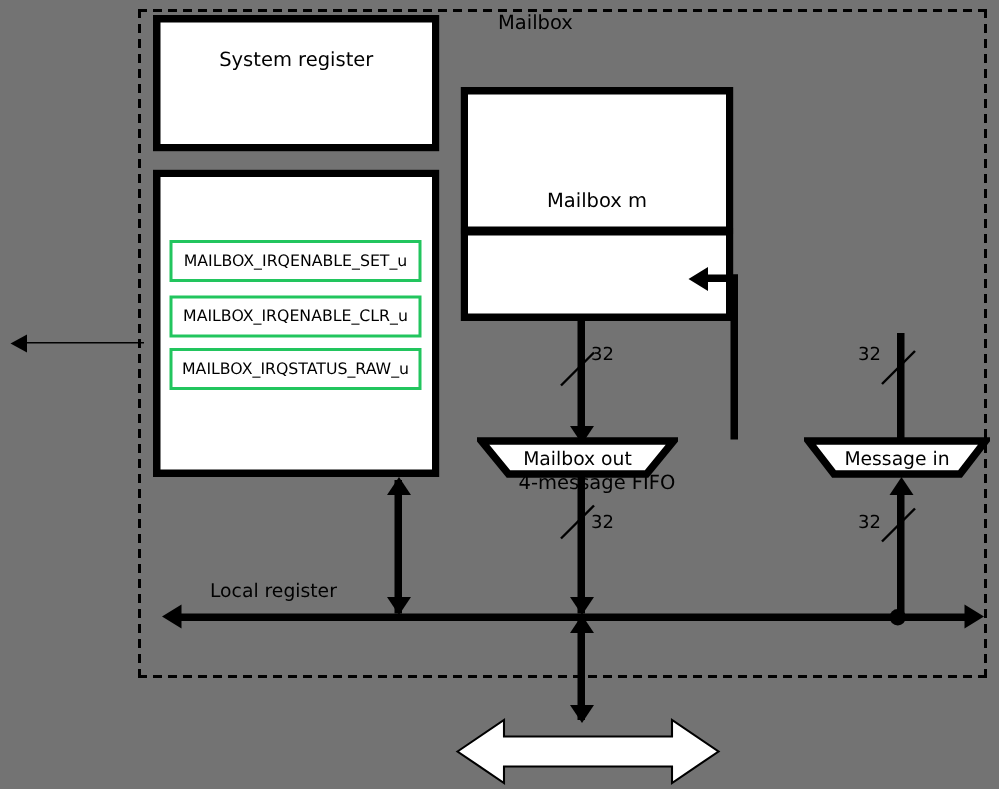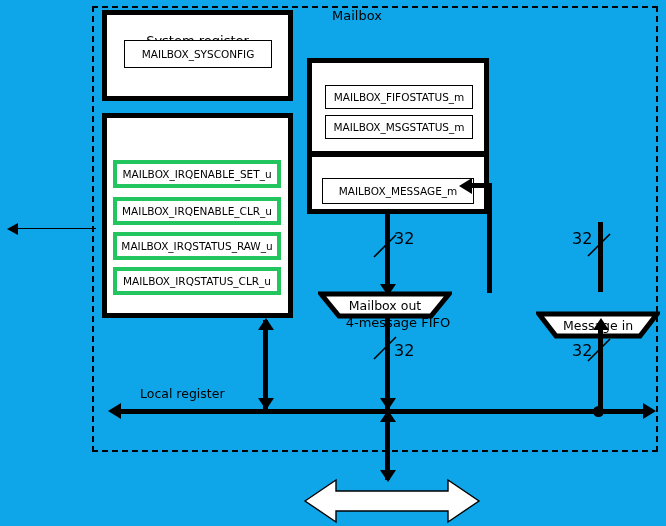--- a/index.html
+++ b/index.html
@@ -5,21 +5,21 @@
 <style>
   html,body{margin:0;padding:0;background:#ffffff;}
   body{
     font-family:"DejaVu Sans","Liberation Sans",sans-serif;
     -webkit-font-smoothing:none;
   }
   #stage{
     position:relative;
     width:666px;
     height:526px;
-    background:#0ea5e9;
+    background:#737373;
     overflow:hidden;
   }
   .abs{position:absolute;}
 
   
   #mailbox-boundary{
     left:92px; top:6px; width:566px; height:446px;
     border:2px dashed #000;
     box-sizing:border-box;
   }
@@ -50,21 +50,21 @@
     background:#fff;
     border:1px solid #000;
     font-size:10.5px;
     color:#000;
     display:flex;
     align-items:center;
     justify-content:center;
     white-space:nowrap;
     letter-spacing:0px;
   }
-  .reg.thick{border:4px solid #22c55e;}
+  .reg.thick{border:2px solid #22c55e;}
 
   
   #system-register-box{left:102px; top:10px; width:191px; height:91px;}
   #system-register-title{top:18px;}
   #system-register-cell{left:124px; top:40px; width:148px; height:28px;}
 
   
   #interrupt-registers-box{left:102px; top:113px; width:191px; height:205px;}
   #interrupt-registers-title{top:122px;}
   .irq-cell{left:113px; width:168px; height:28px;}
@@ -122,21 +122,21 @@
 
   .junction-dot{
     width:11px;height:11px;border-radius:50%;background:#000;
   }
 
   
   .slash{
     width:26px;height:26px;
   }
   .width-label{
-    font-size:16px;color:#000;white-space:nowrap;
+    font-size:12px;color:#000;white-space:nowrap;
   }
 
   
   .mux{
     position:absolute;
     font-size:12.5px;
     color:#000;
   }
   .mux svg{display:block;}
   .mux .mux-label{
@@ -174,40 +174,35 @@
 <body>
 
 <div id="stage">
 
   <div class="abs" id="mailbox-boundary"></div>
   <div class="abs" id="mailbox-title">Mailbox</div>
 
   <div class="abs group-box" id="system-register-box">
     <div class="group-title" id="system-register-title">System register</div>
   </div>
-  <div class="abs reg" id="system-register-cell">MAILBOX_SYSCONFIG</div>
 
   <div class="abs group-box" id="interrupt-registers-box">
     <div class="group-title" id="interrupt-registers-title">Interrupt registers</div>
   </div>
   <div class="abs reg thick irq-cell" id="irq-set">MAILBOX_IRQENABLE_SET_u</div>
   <div class="abs reg thick irq-cell" id="irq-raw">MAILBOX_IRQSTATUS_RAW_u</div>
   <div class="abs reg thick irq-cell" id="irq-clr">MAILBOX_IRQENABLE_CLR_u</div>
-  <div class="abs reg thick irq-cell" id="irq-stat-clr">MAILBOX_IRQSTATUS_CLR_u</div>
 
   <div class="abs group-box" id="mailbox-m-box">
     <div class="group-title" id="mailbox-m-title">Mailbox m</div>
   </div>
-  <div class="abs reg" id="mbm-fifostatus">MAILBOX_FIFOSTATUS_m</div>
-  <div class="abs reg" id="mbm-msgstatus">MAILBOX_MSGSTATUS_m</div>
 
   <div class="abs group-box" id="fifo-box">
     <div class="group-title" id="fifo-title">4-message FIFO</div>
   </div>
-  <div class="abs reg" id="fifo-message">MAILBOX_MESSAGE_m</div>
 
 
   <div class="abs thin-line" style="left:18px; top:228px; width:78px;"></div>
   <div class="abs arrow-left-thin" style="left:7px; top:223px;"></div>
 
   <div class="abs vline" style="left:385px; top:214px; height:74px;"></div>
   <div class="abs arrow-down" style="left:380px; top:284px;"></div>
 
   <svg class="abs slash" style="left:372px; top:233px;" viewBox="0 0 26 26">
     <line x1="2" y1="24" x2="24" y2="2" stroke="#000" stroke-width="1.6"></line>
@@ -227,21 +222,21 @@
   </svg>
   <div class="abs width-label" style="left:394px; top:341px;">32</div>
   <div class="abs arrow-down" style="left:380px; top:398px;"></div>
 
   <div class="abs vline" style="left:598px; top:222px; height:70px;"></div>
   <svg class="abs slash" style="left:586px; top:232px;" viewBox="0 0 26 26">
     <line x1="2" y1="24" x2="24" y2="2" stroke="#000" stroke-width="1.6"></line>
   </svg>
   <div class="abs width-label" style="left:572px; top:229px;">32</div>
 
-  <div class="mux" id="message-in-mux" style="left:536px; top:291px; width:124px; height:28px;margin-top:20px;">
+  <div class="mux" id="message-in-mux" style="left:536px; top:291px; width:124px; height:28px;">
     <svg width="124" height="28" viewBox="0 0 124 28">
       <polygon points="3,3 121,3 104,25 20,25" fill="#ffffff" stroke="#000000" stroke-width="5" stroke-linejoin="miter"></polygon>
     </svg>
     <div class="mux-label">Message in</div>
   </div>
 
   <div class="abs vline" style="left:598px; top:330px; height:80px;"></div>
   <div class="abs arrow-up" style="left:593px; top:318px;"></div>
   <svg class="abs slash" style="left:586px; top:337px;" viewBox="0 0 26 26">
     <line x1="2" y1="24" x2="24" y2="2" stroke="#000" stroke-width="1.6"></line>

